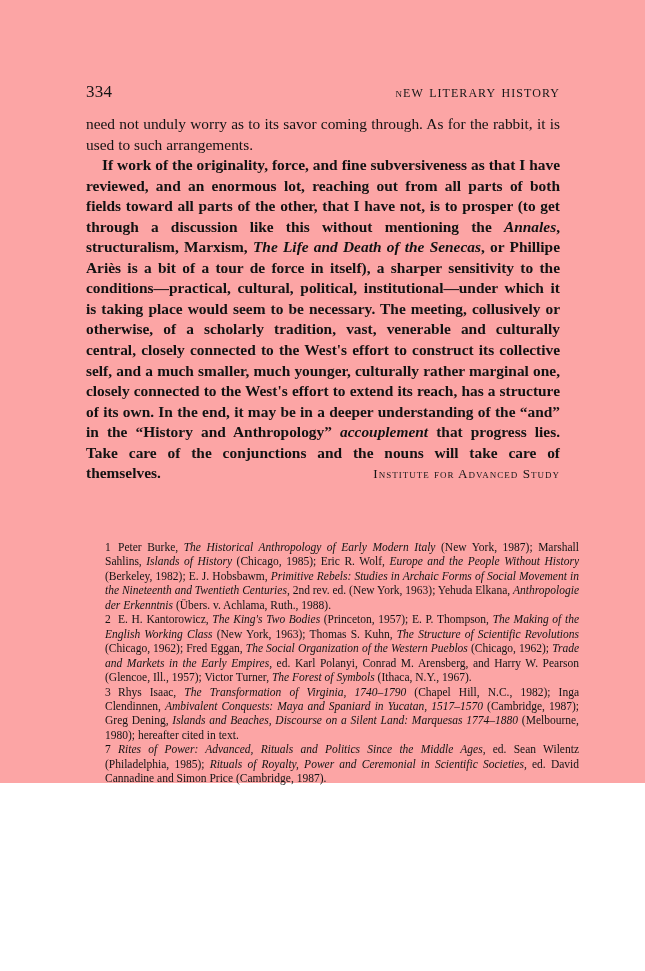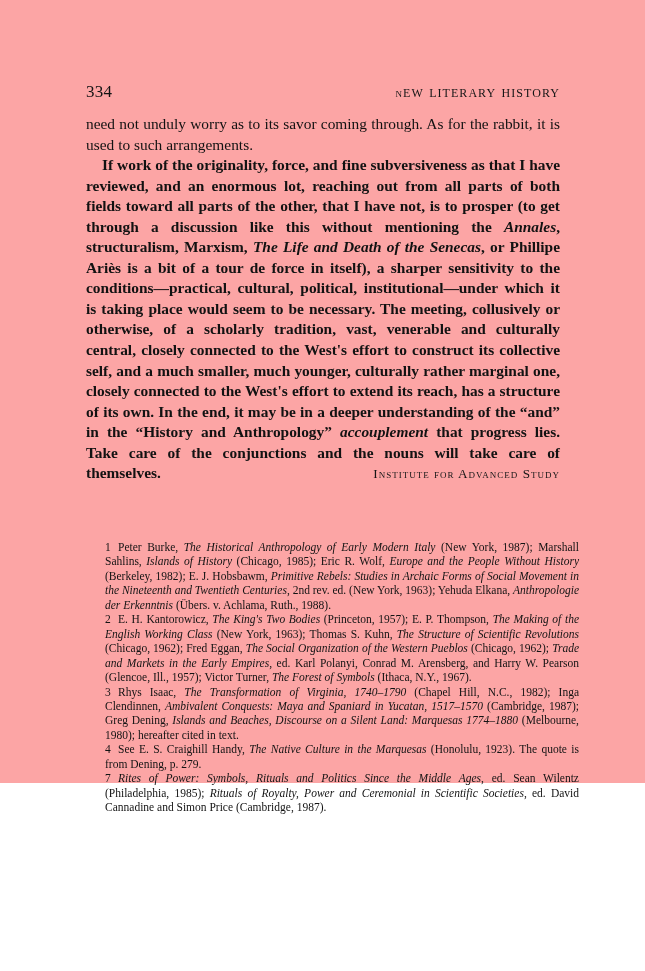--- a/index.html
+++ b/index.html
@@ -130,17 +130,16 @@
       <p class="body-par indented"><span>If work of the originality, force, and fine subversiveness as that I have reviewed, and an enormous lot, reaching out from all parts of both fields toward all parts of the other, that I have not, is to prosper (to get through a discussion like this without mentioning the </span><em>Annales</em><span>, structuralism, Marxism, </span><em>The Life and Death of the Senecas</em><span>, or Phillipe Ariès is a bit of a tour de force in itself), a sharper sensitivity to the conditions—practical, cultural, political, institutional—under which it is taking place would seem to be necessary. The meeting, collusively or otherwise, of a scholarly tradition, vast, venerable and culturally central, closely connected to the West's effort to construct its collective self, and a much smaller, much younger, culturally rather marginal one, closely connected to the West's effort to extend its reach, has a structure of its own. In the end, it may be in a deeper understanding of the “and” in the “History and Anthropology” </span><em>accouplement</em><span> that progress lies. Take care of the conjunctions and the nouns will take care of themselves.</span></p>
     </div>
 
   <div class="byline">Institute for Advanced Study</div>
 
 
   <div class="notes-block" id="notes-block">
       <p class="note"><span class="note-num">1</span><span>Peter Burke, </span><em>The Historical Anthropology of Early Modern Italy</em><span> (New York, 1987); Marshall Sahlins, </span><em>Islands of History</em><span> (Chicago, 1985); Eric R. Wolf, </span><em>Europe and the People Without History</em><span> (Berkeley, 1982); E. J. Hobsbawm, </span><em>Primitive Rebels: Studies in Archaic Forms of Social Movement in the Nineteenth and Twentieth Centuries</em><span>, 2nd rev. ed. (New York, 1963); Yehuda Elkana, </span><em>Anthropologie der Erkenntnis</em><span> (Übers. v. Achlama, Ruth., 1988).</span></p>
       <p class="note"><span class="note-num">2</span><span>E. H. Kantorowicz, </span><em>The King's Two Bodies</em><span> (Princeton, 1957); E. P. Thompson, </span><em>The Making of the English Working Class</em><span> (New York, 1963); Thomas S. Kuhn, </span><em>The Structure of Scientific Revolutions</em><span> (Chicago, 1962); Fred Eggan, </span><em>The Social Organization of the Western Pueblos</em><span> (Chicago, 1962); </span><em>Trade and Markets in the Early Empires</em><span>, ed. Karl Polanyi, Conrad M. Arensberg, and Harry W. Pearson (Glencoe, Ill., 1957); Victor Turner, </span><em>The Forest of Symbols</em><span> (Ithaca, N.Y., 1967).</span></p>
       <p class="note"><span class="note-num">3</span><span>Rhys Isaac, </span><em>The Transformation of Virginia, 1740–1790</em><span> (Chapel Hill, N.C., 1982); Inga Clendinnen, </span><em>Ambivalent Conquests: Maya and Spaniard in Yucatan, 1517–1570</em><span> (Cambridge, 1987); Greg Dening, </span><em>Islands and Beaches, Discourse on a Silent Land: Marquesas 1774–1880</em><span> (Melbourne, 1980); hereafter cited in text.</span></p>
-      <p class="note"><span class="note-num">4</span><span>See E. S. Craighill Handy, </span><em>The Native Culture in the Marquesas</em><span> (Honolulu, 1923). The quote is from Dening, p. 279.</span></p>
-      <p class="note"><span class="note-num">7</span><em>Rites of Power: Symbols, Rituals and Politics Since the Middle Ages</em><span>, ed. Sean Wilentz (Philadelphia, 1985); </span><em>Rituals of Royalty, Power and Ceremonial in Scientific Societies</em><span>, ed. David Cannadine and Simon Price (Cambridge, 1987).</span></p>
+      <p class="note"><span class="note-num">7</span><em>Rites of Power: Advanced, Rituals and Politics Since the Middle Ages</em><span>, ed. Sean Wilentz (Philadelphia, 1985); </span><em>Rituals of Royalty, Power and Ceremonial in Scientific Societies</em><span>, ed. David Cannadine and Simon Price (Cambridge, 1987).</span></p>
     </div>
 
 </div>
 
 </body></html>

